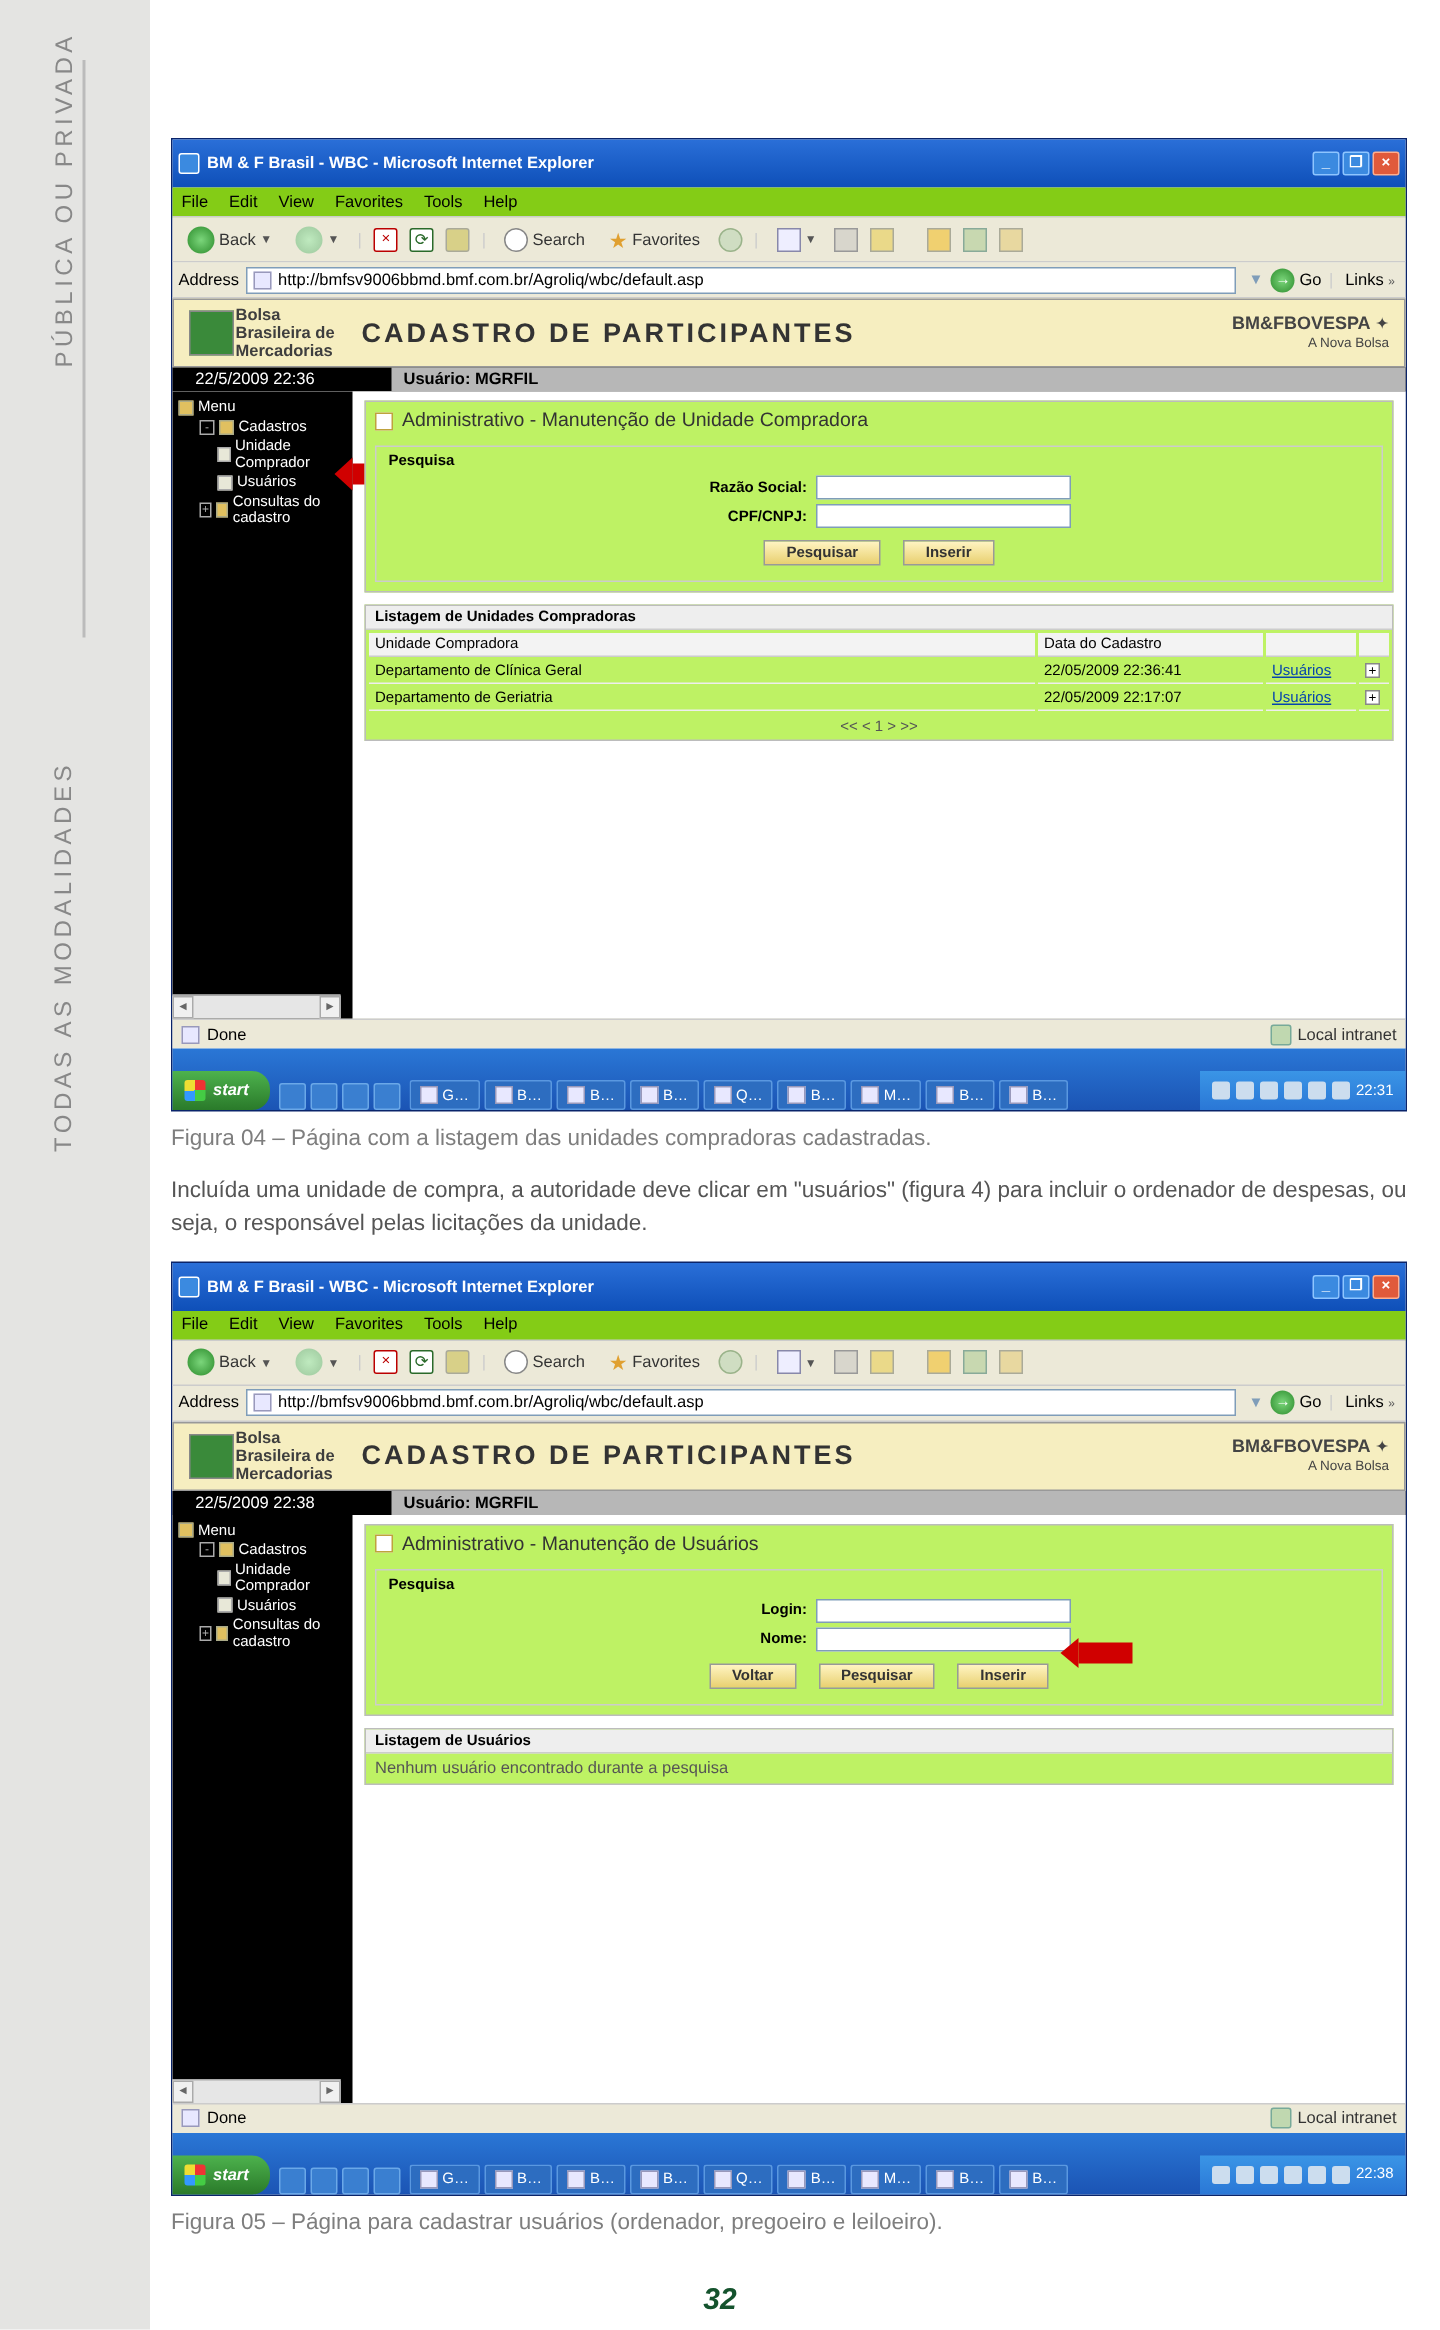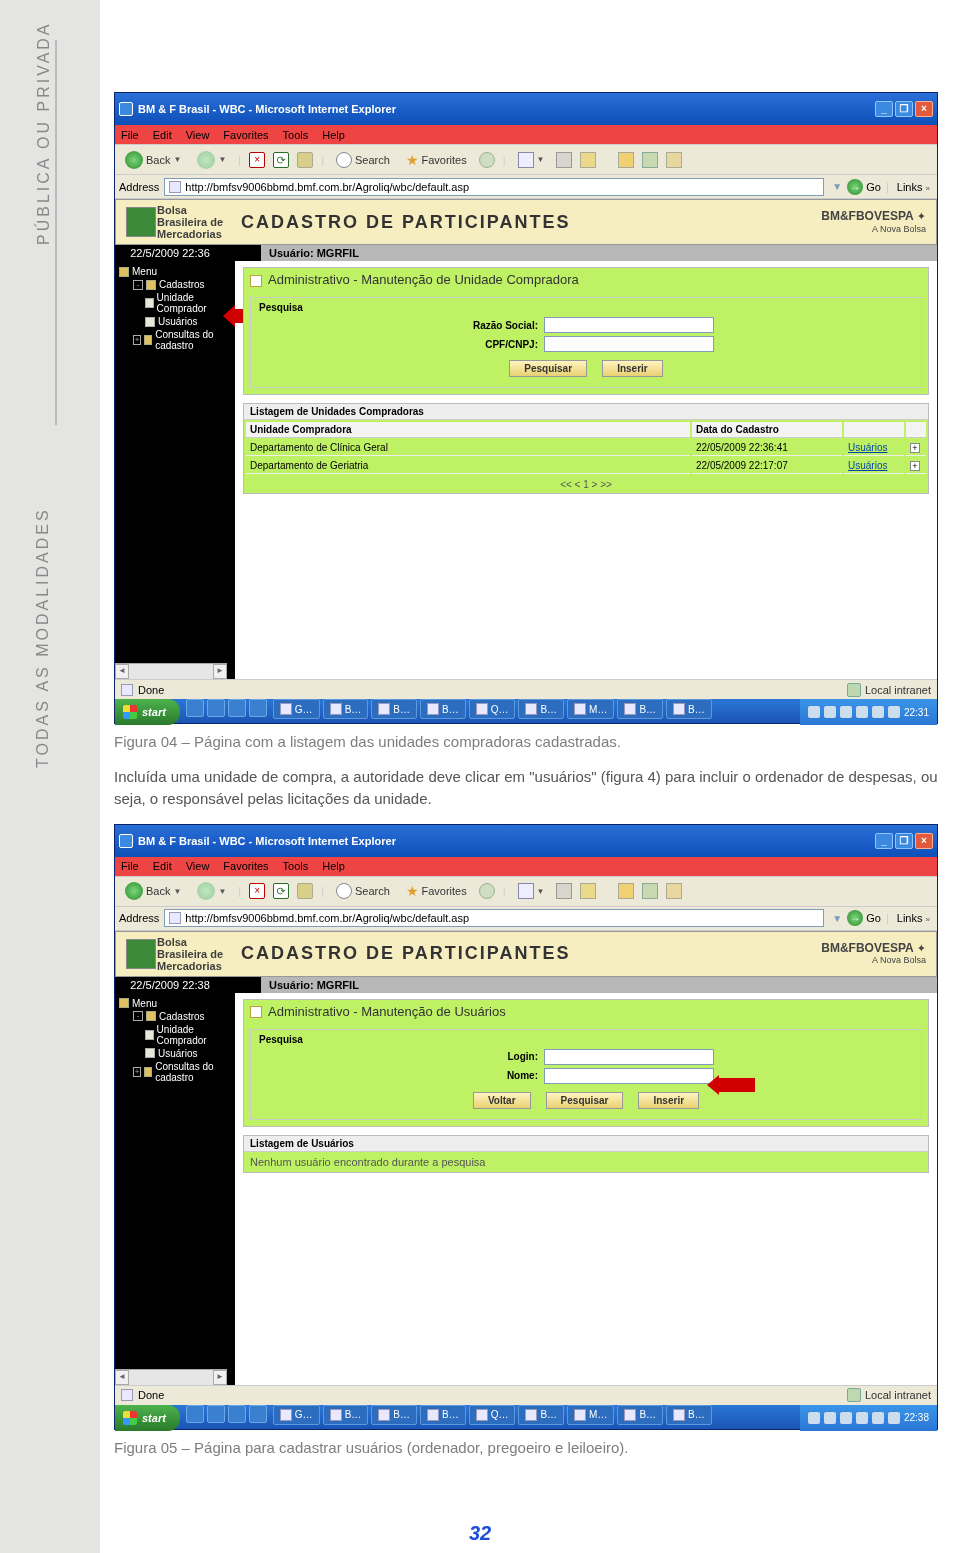--- a/index.html
+++ b/index.html
@@ -62,21 +62,21 @@
     line-height: 1.45;
   }
   .pagenum {
     position: absolute;
     left: 0; right: 0;
     bottom: 8px;
     text-align: center;
     font-size: 20px;
     font-style: italic;
     font-weight: bold;
-    color: #1d4ed8;
+    color: #14532d;
   }
 
   
   .iewin {
     position: relative;
     margin: 12px 0 0 14px;
     width: 824px;
     border: 1px solid #0a246a;
   }
   .titlebar {
@@ -105,21 +105,21 @@
     text-align: center;
     line-height: 14px;
     color: #fff;
     font-weight: bold;
   }
   .wb-min { background: #3b8ae0; border:1px solid #8ec5ff; }
   .wb-max { background: #3b8ae0; border:1px solid #8ec5ff; }
   .wb-close { background: #e05a3b; border:1px solid #ffae8e; }
   .menubar {
     height: 20px;
-    background: #ef4444;
+    background: #84cc16;
     border-bottom: 1px solid #ccc;
     display: flex;
     align-items: center;
     font-size: 11px;
     padding-left: 6px;
     gap: 14px;
     color: #000;
   }
   .toolbar {
     height: 30px;
@@ -317,21 +317,21 @@
     margin:0 6px;
   }
   .listing-hdr {
     background:#eee;
     font-weight:bold;
     padding:2px 6px;
     border-bottom:1px solid #ccc;
     font-size:10px;
   }
   .tbl { width:100%; font-size:10px; }
-  .tbl th { text-align:left; font-size:10px; font-weight:bold; border-bottom:1px solid #ccc; padding:2px 4px; background:#f3f3f3;}
+  .tbl th { text-align:left; font-size:10px; font-weight:normal; border-bottom:1px solid #ccc; padding:2px 4px; background:#f3f3f3;}
   .tbl td { padding:2px 4px; border-bottom:1px solid #eee; }
   .tlink { color:#0645ad; text-decoration:underline; }
   .expander { display:inline-block; width:10px;height:10px;border:1px solid #888;text-align:center;line-height:8px;font-size:9px;background:#fff; }
   .pager { text-align:center; font-size:10px; padding:3px; color:#555;}
   .msgtext { padding:4px 6px; color:#555; }
 
   .scrollthumb {
     position:absolute;
     left:0;bottom:0;
     height:16px;width:112px;
@@ -348,25 +348,25 @@
     display:flex;
     align-items:center;
     font-size:11px;
     padding:0 6px;
   }
   .statusbar .fill { flex:1; }
   .zone { display:flex;align-items:center;gap:4px;color:#333; }
   .zone .zicon { width:14px;height:14px;background:#c0d8b0;border:1px solid #7a9;border-radius:2px; }
 
   .taskbar {
-    height:24px;
+    height:41px;
     background: linear-gradient(#3a8a3a 0%, #2f7a50 4%, #2468c8 4%, #1a4fa8 100%);
     background: linear-gradient(#2a77d6,#1b54b4);
     display:flex;
-    align-items:flex-start;
+    align-items:flex-end;
     font-size:11px;
     color:#fff;
   }
   .startbtn {
     height:26px;
     padding:0 14px 0 8px;
     background: linear-gradient(#4db24d,#2a7a2a);
     display:flex;align-items:center;gap:5px;
     font-style:italic;font-weight:bold;
     border-radius:0 12px 12px 0;

